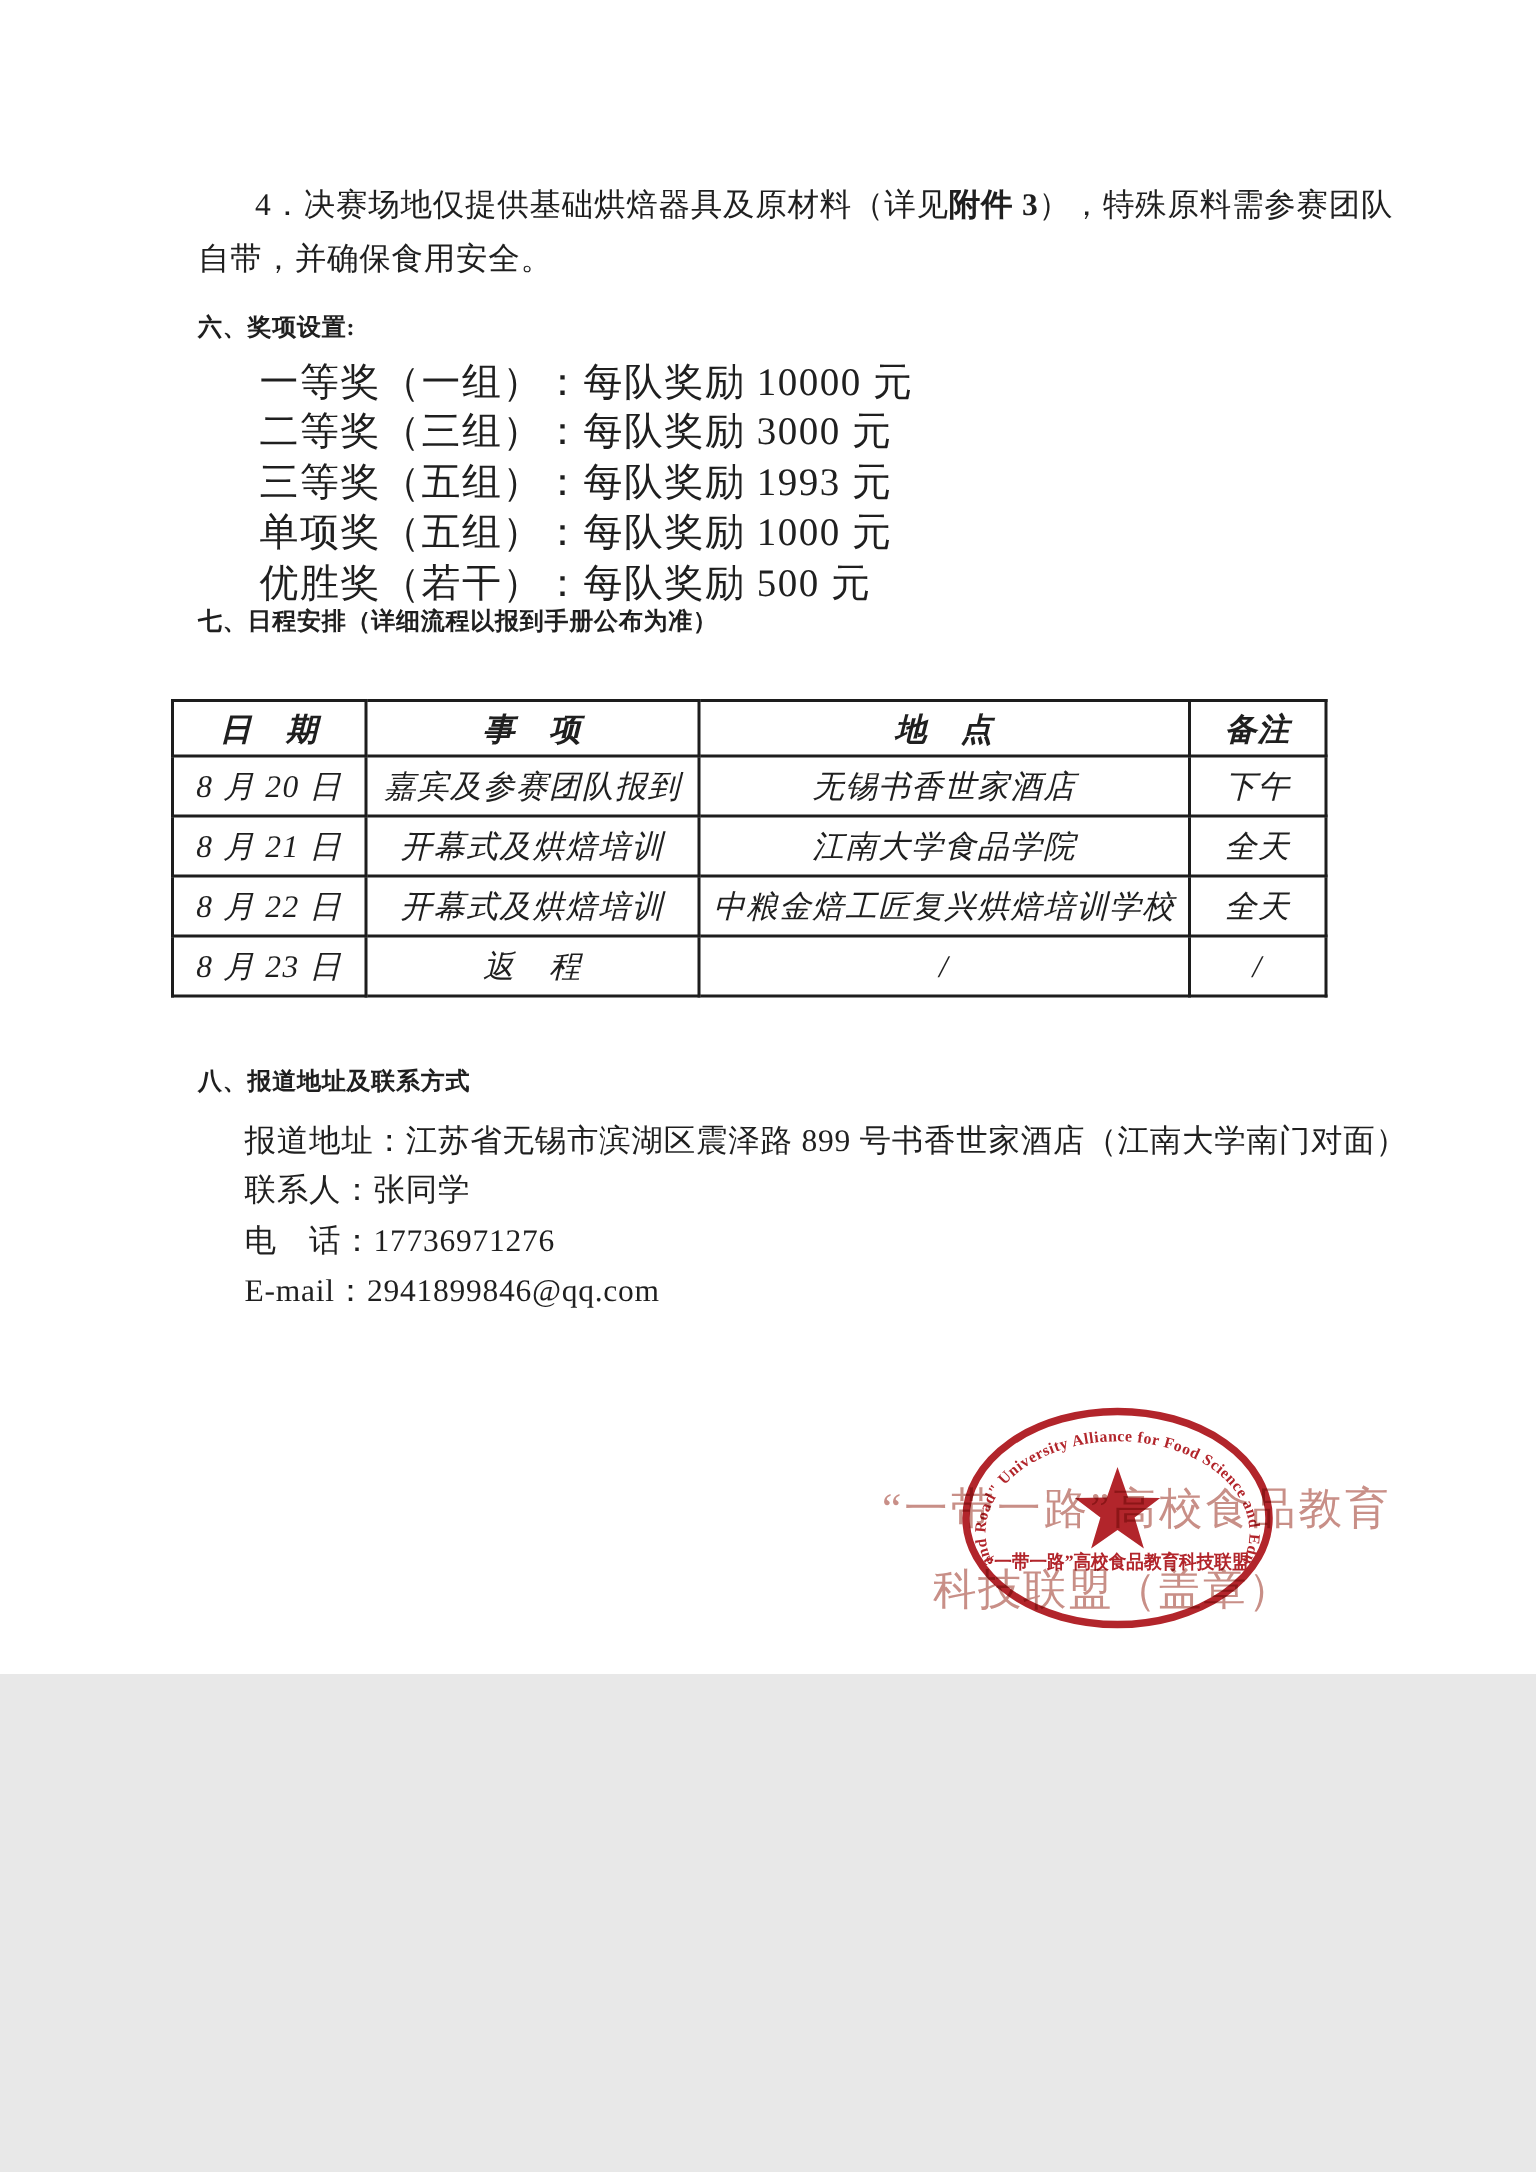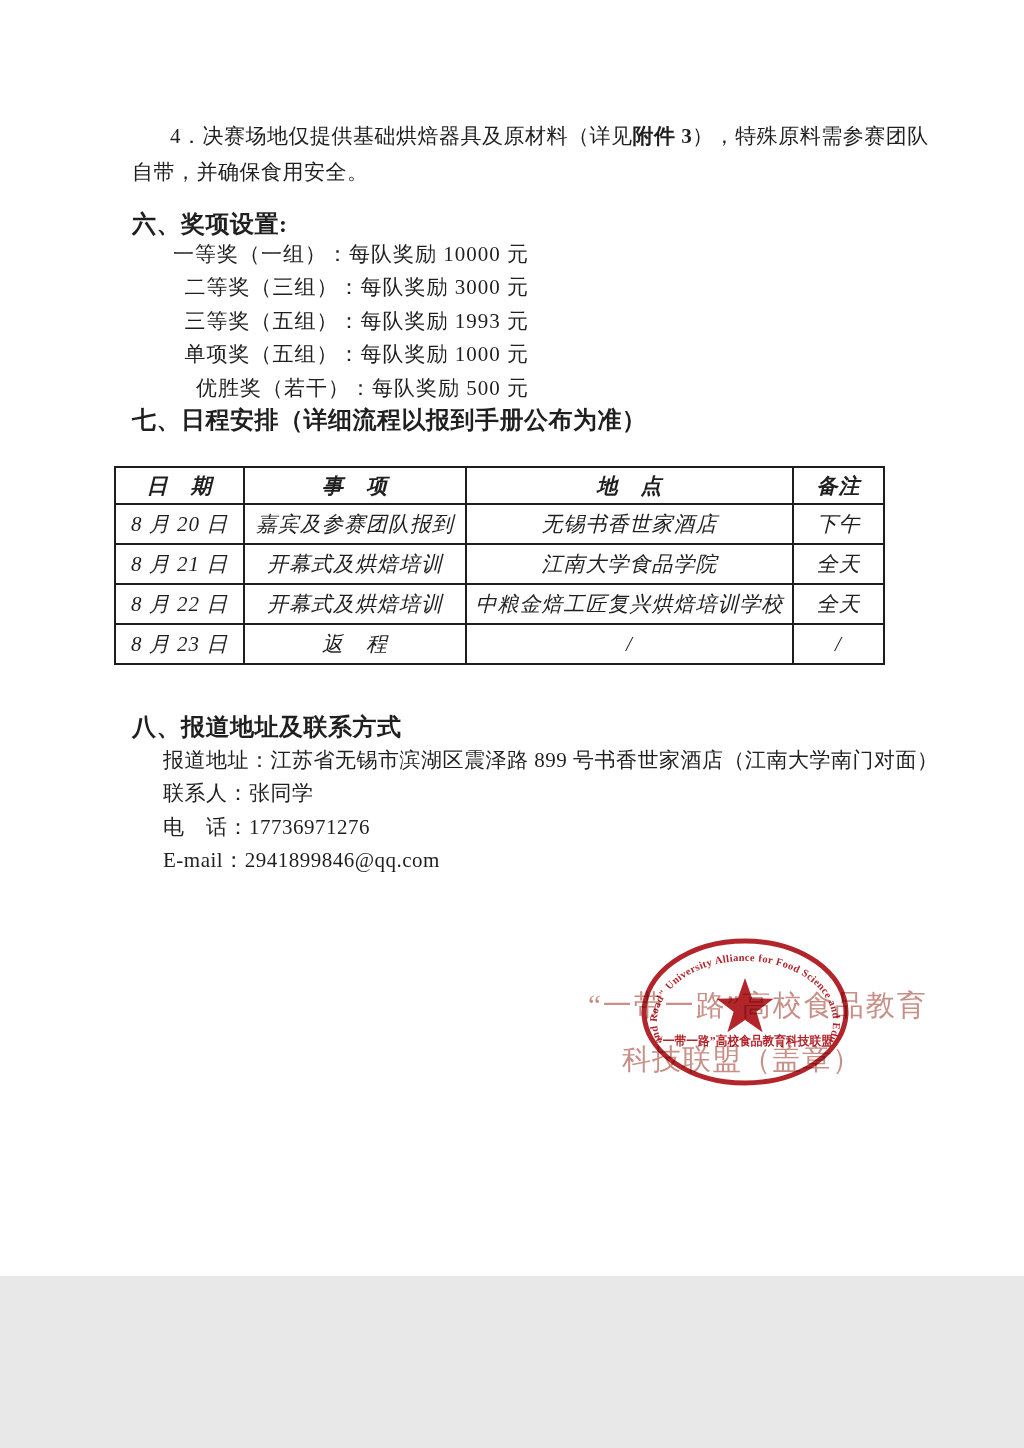--- a/index.html
+++ b/index.html
@@ -1,45 +1,45 @@
 <!DOCTYPE html>
 <html style="--stamp-color: #b2252b; --sig-color: #c3837b;"><head>
 <meta charset="utf-8">
 <style>
   * { margin:0; padding:0; box-sizing:border-box; }
   html,body { background:#e8e8e8; }
   .page {
     position:relative;
-    width:1024px; height:1276px;
+    width:1024px; height:1116px;
     margin:0 auto;
     background:#ffffff;
     font-family:"Liberation Serif","DejaVu Serif",serif;
     color:#1f1f1f;
     overflow:hidden;
   }
   .pline {
     position:relative;
     font-size:21px;
     line-height:36px;
     white-space:nowrap;
     letter-spacing:0.5px;
   }
   .para { position:absolute; left:132px; top:118px; width:762px; }
   .para .indent { padding-left:38px; }
   .para b { font-weight:700; }
   .heading {
     position:absolute; left:132px;
-    font-size:24px; font-weight:700;
+    font-size:16px; font-weight:700;
     white-space:nowrap; letter-spacing:0.5px;
   }
   .h6 { top:208px; }
   .h7 { top:404px; }
   .h8 { top:711px; }
   .awards { position:absolute; left:173px; top:238px; }
-  .award-line { font-size:21px; line-height:33.4px; white-space:nowrap; letter-spacing:1px;text-align:right; }
+  .award-line { font-size:26px; line-height:33.4px; white-space:nowrap; letter-spacing:1px; }
   .contacts { position:absolute; left:163px; top:744px; }
   .contact-line { font-size:21px; line-height:33.4px; white-space:nowrap; letter-spacing:0.5px; }
 
   table.schedule {
     position:absolute; left:114px; top:466px;
     width:769px;
     border-collapse:collapse;
     table-layout:fixed;
     font-style:italic;
   }

